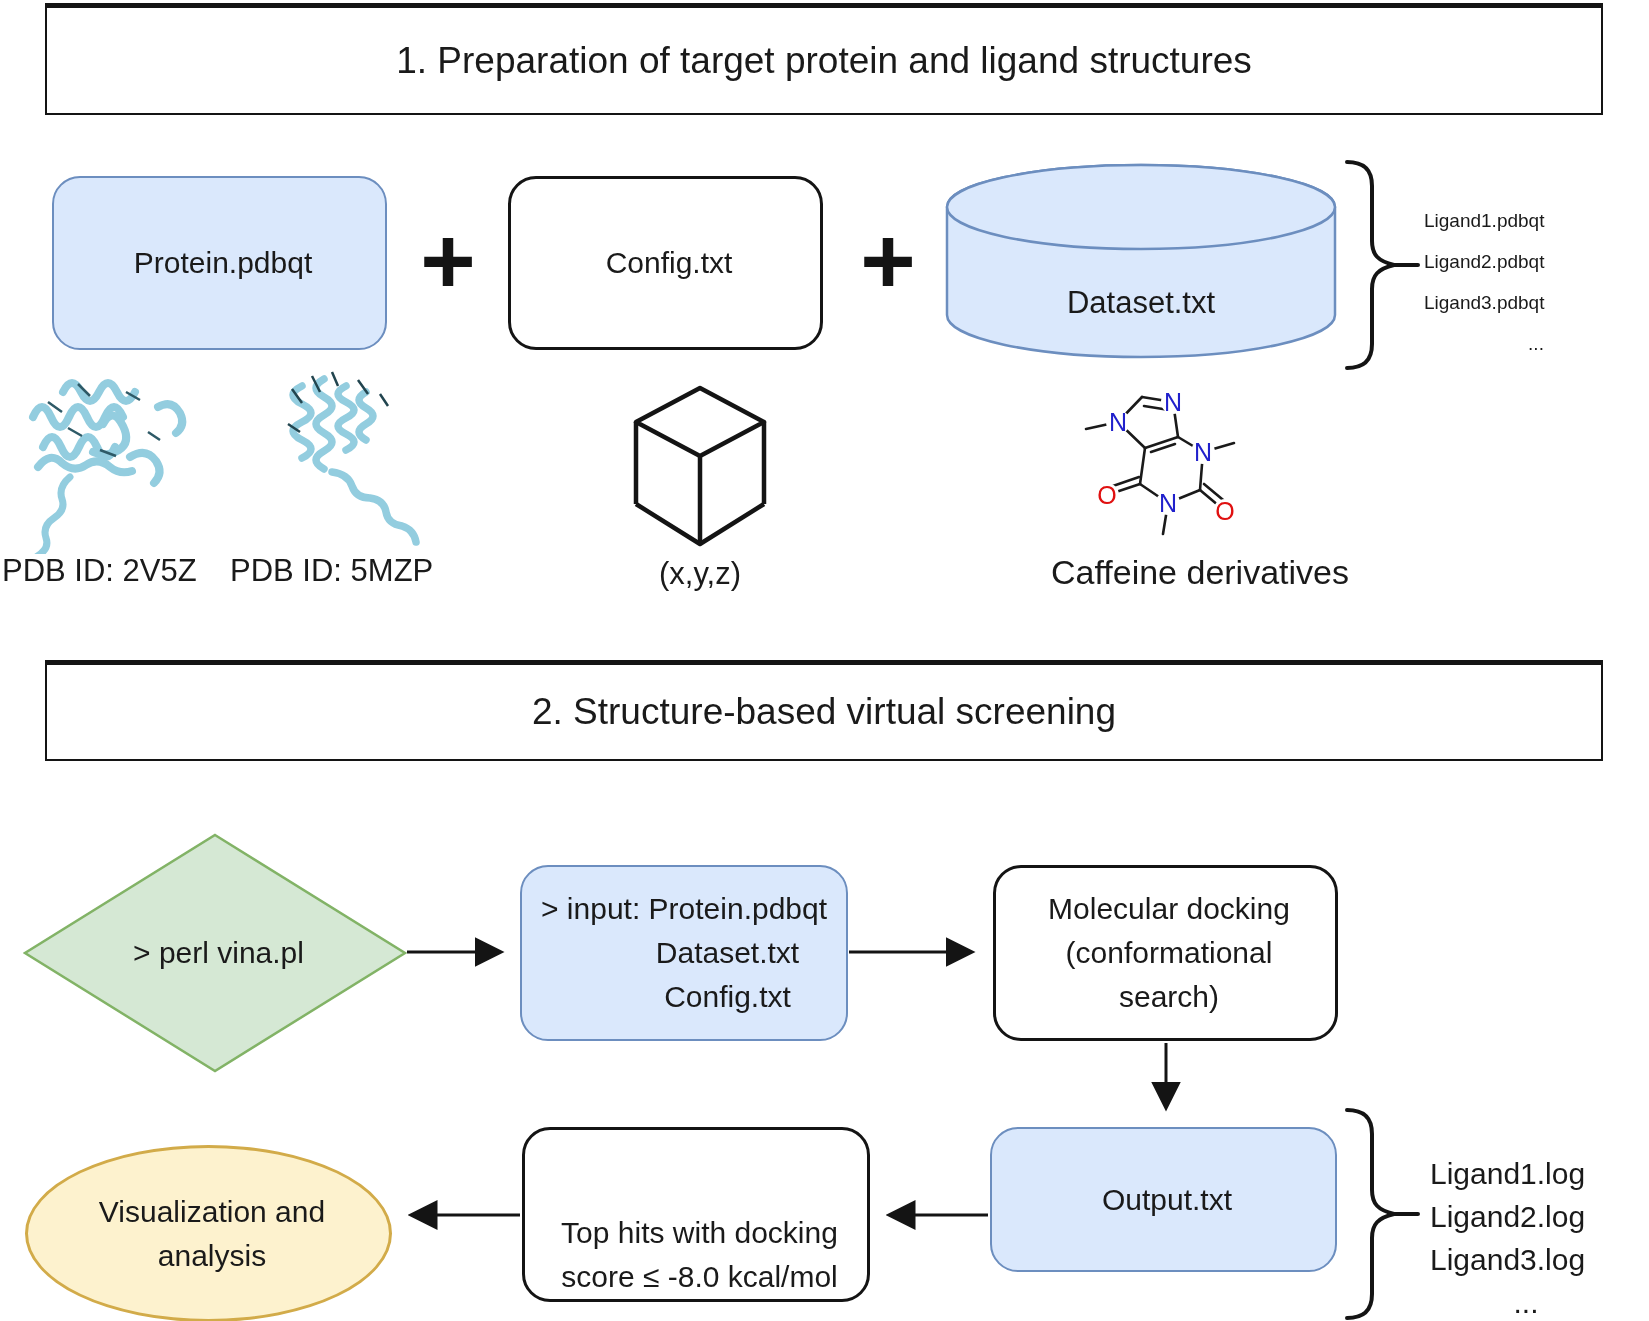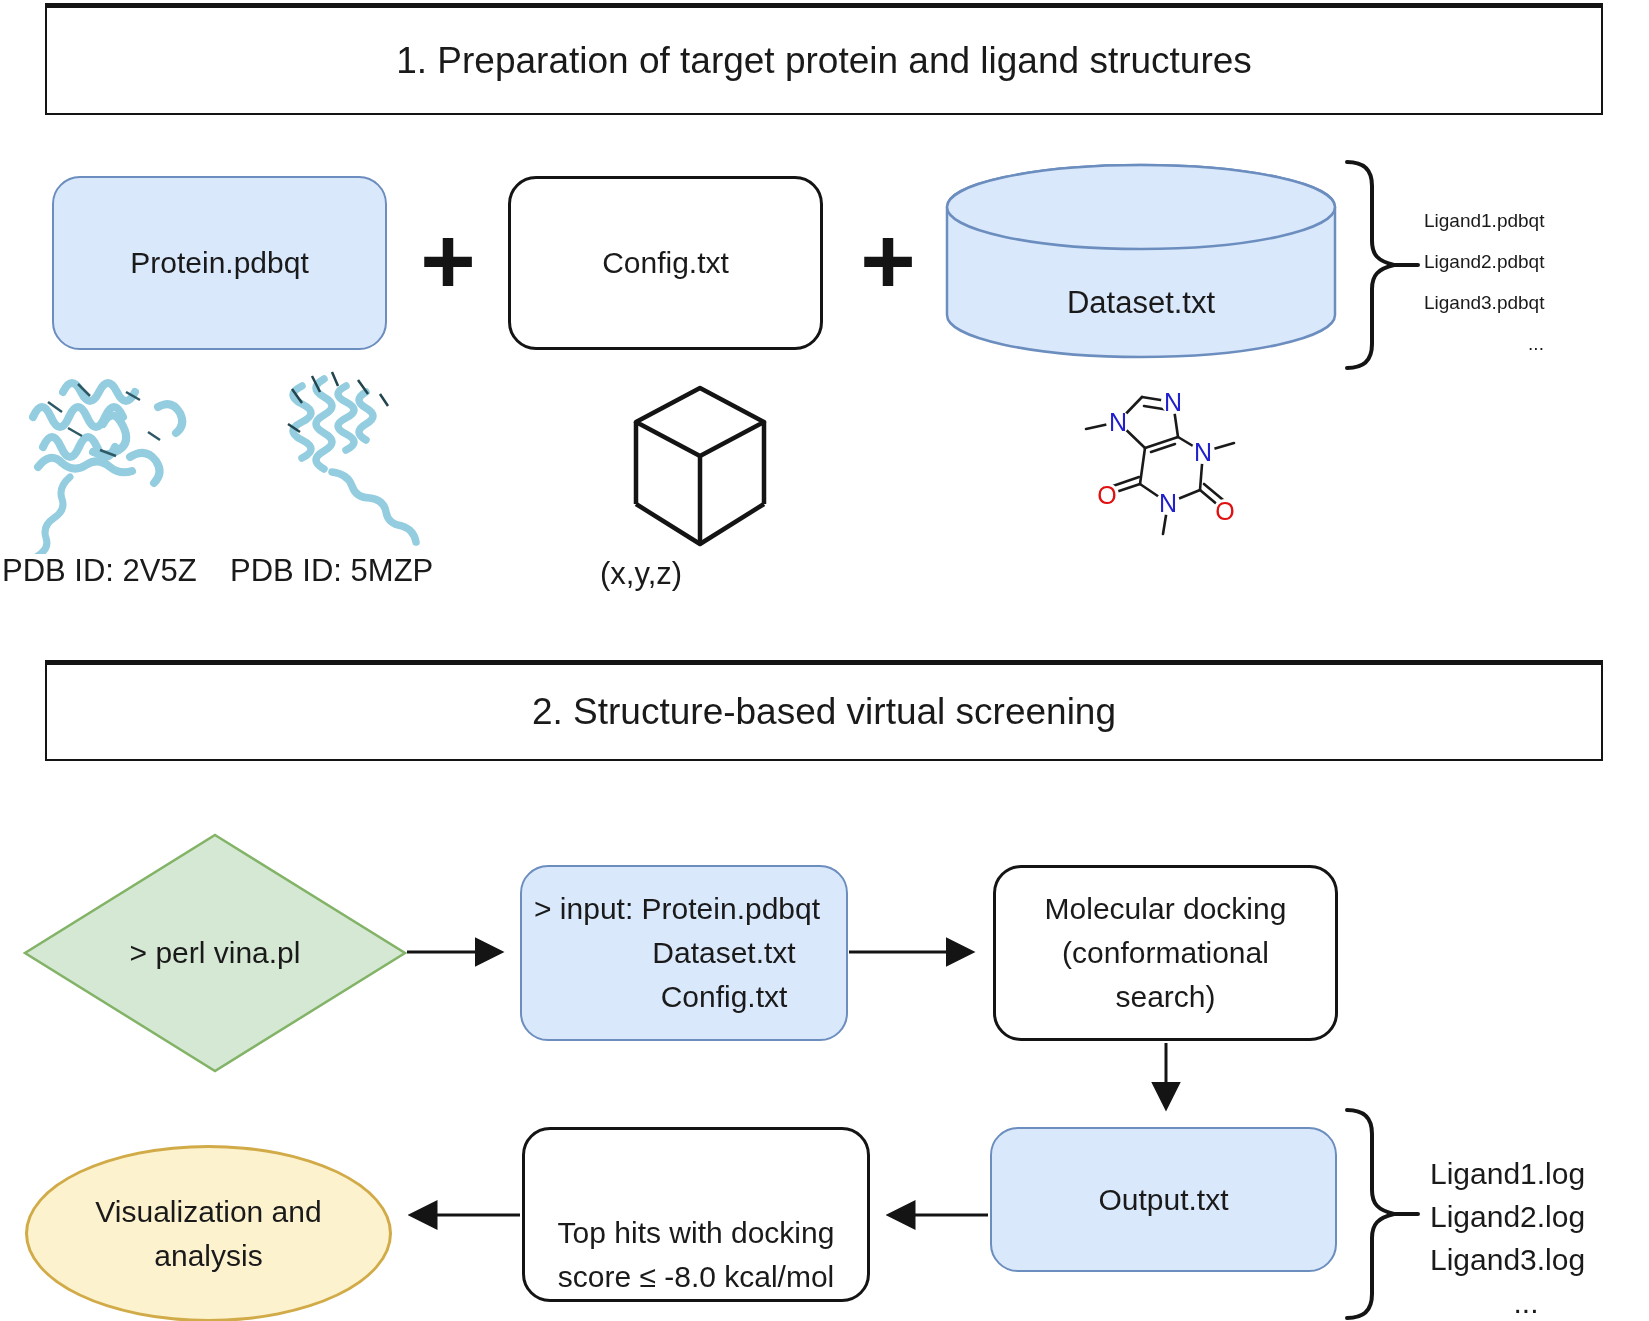--- a/index.html
+++ b/index.html
@@ -15,41 +15,42 @@
     display:flex;align-items:center;justify-content:center;
     font-size:37px;background:#ffffff;
   }
   .banner1{top:3px;height:112px;}
   .banner2{top:660px;height:101px;}
   
   .node{
     position:absolute;box-sizing:border-box;display:flex;flex-direction:column;
     align-items:center;justify-content:center;font-size:30px;line-height:44px;
     text-align:center;
+    padding-left:7px;
   }
   .blue{background:#dae8fc;border:2px solid #6c8ebf;}
   .white{background:#ffffff;border:3px solid #141414;}
   .r28{border-radius:28px;}
   .protein-box{left:52px;top:176px;width:335px;height:174px;}
   .config-box{left:508px;top:176px;width:315px;height:174px;}
   .plus{
     position:absolute;width:96px;height:110px;display:flex;align-items:center;
     justify-content:center;font-size:95px;font-weight:bold;color:#141414;
   }
   .plus1{left:400px;top:205px;}
   .plus2{left:840px;top:205px;}
   .cylinder{left:945px;top:163px;width:392px;height:198px;}
   .file-list{position:absolute;font-size:19px;line-height:41px;}
   .pdbqt-list{left:1424px;top:200px;width:224px;}
   .log-list{left:1430px;top:1152px;width:192px;font-size:30px;line-height:43px;}
   .file-list .dots{text-align:center;}
   .caption{position:absolute;font-size:31px;white-space:nowrap;}
   .pdb1{left:2px;top:553px;}
   .pdb2{left:230px;top:553px;}
-  .xyz{left:600px;top:556px;width:200px;text-align:left;}
+  .xyz{left:600px;top:556px;width:200px;text-align:center;}
   .caffeine-caption{left:1005px;top:553px;width:390px;text-align:center;font-size:34px;}
   
   .diamond-wrap{left:23px;top:833px;width:384px;height:240px;}
   .diamond-wrap svg{position:absolute;left:0;top:0;}
   .diamond-label{position:relative;z-index:1;}
   .input-box{left:520px;top:865px;width:328px;height:176px;align-items:flex-start;}
   .input-line1{padding-left:12px;white-space:nowrap;}
   .input-sub{margin-left:80px;width:calc(100% - 80px);text-align:center;}
   .docking-box{left:993px;top:865px;width:345px;height:176px;}
   .output-box{left:990px;top:1127px;width:347px;height:145px;}
@@ -172,20 +173,21 @@
     </g>
     <g font-size="25" font-weight="500" text-anchor="middle">
       <text x="95" y="28" fill="#2020cc">N</text>
       <text x="40" y="48" fill="#2020cc">N</text>
       <text x="125" y="78" fill="#2020cc">N</text>
       <text x="90" y="129" fill="#2020cc">N</text>
       <text x="29" y="121" fill="#e01010">O</text>
       <text x="147" y="137" fill="#e01010">O</text>
     </g>
   </svg>
+  <div class="caption caffeine-caption">Caffeine derivatives</div>
 
   <div class="banner banner2">
     <span>2. Structure-based virtual screening</span>
   </div>
 
   <div class="node diamond-wrap">
     <svg width="384" height="240" viewBox="0 0 384 240">
       <polygon points="192,2 382,120 192,238 2,120" fill="#d5e8d4" stroke="#82b366" stroke-width="2.5"></polygon>
     </svg>
     <span class="diamond-label">&gt; perl vina.pl</span>

